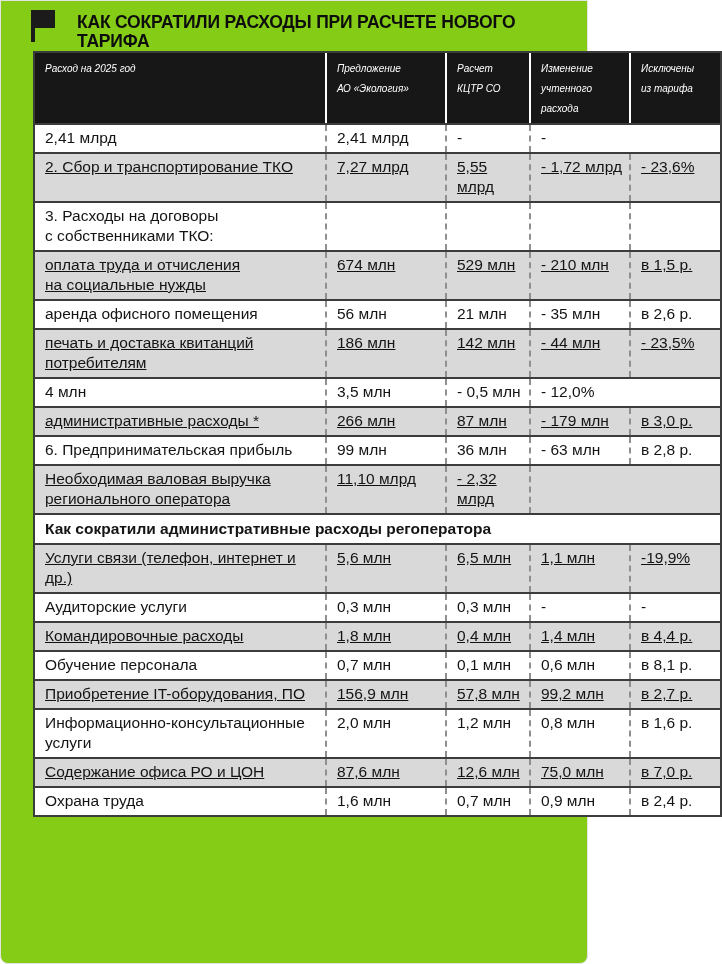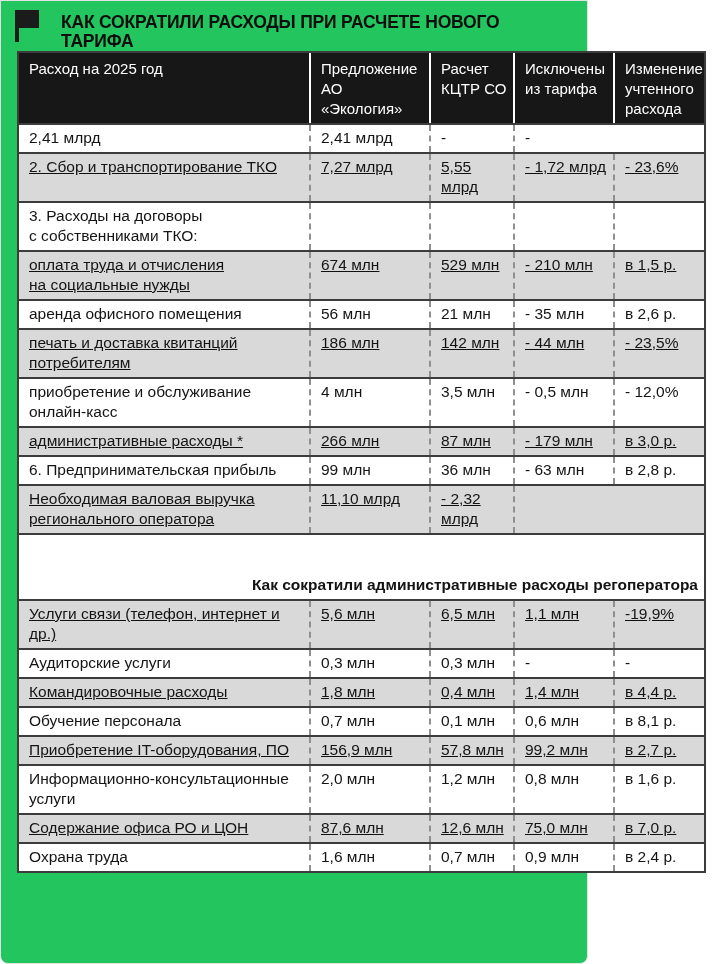--- a/index.html
+++ b/index.html
@@ -8,22 +8,22 @@
     width:722px; height:964px;
     font-family:"Liberation Sans", sans-serif;
     color:#111111;
     position:relative;
     overflow:hidden;
   }
   .page{
     width:588px; height:964px;
     border:1px solid #e3e3e3;
     border-radius:0 0 8px 8px;
-    padding:9px 16px 0 14px;
-    background:#22c55e;
+    padding:9px 16px 0 30px;
+    background:#84cc16;
   }
   
   .masthead{
     display:flex; align-items:flex-start; gap:20px;
     height:40px;
   }
   .flag-icon{ position:relative; width:26px; height:32px; flex:0 0 auto; margin-top:0px;}
   .flag-icon .pole{ position:absolute; left:0; top:0; width:4px; height:32px; background:#1b1b1b; }
   .flag-icon .banner{ position:absolute; left:0; top:0; width:24px; height:18px; background:#1b1b1b; }
   .title{
@@ -53,28 +53,28 @@
     color:#141414;
   }
   .cell + .cell{ border-left:2px dashed #8f8f8f; }
   
   .header-row{
     background:var(--hdr, #171717);
     min-height:66px;
     border-top:none;
   }
   .header-row .cell{
-    color:#ffffff; padding-top:6px; font-size:15px;
+    color:#ffffff; padding-top:6px; font-size:10px;font-style:italic;
   }
   .header-row .cell + .cell{ border-left:2px solid #ffffff; }
   
   .section-row .cell{
     grid-column:1 / -1;
-    text-align:right; font-weight:bold;
-    border-left:none; padding-top:4px; padding-bottom:4px;margin-top:36px;
+    text-align:left; font-weight:bold;
+    border-left:none; padding-top:4px; padding-bottom:4px;
   }
 </style>
 </head>
 <body>
 
 <div class="page">
 
   <div class="masthead">
     <span class="flag-icon">
       <span class="pole"></span>
@@ -84,25 +84,25 @@
   </div>
 
   <div class="table">
 
   <div class="trow header-row">
         <div class="cell">Расход на 2025 год</div>
         <div class="cell">Предложение
 АО «Экология»</div>
         <div class="cell">Расчет
 КЦТР СО</div>
-        <div class="cell">Исключены
-из тарифа</div>
         <div class="cell">Изменение
 учтенного
 расхода</div>
+        <div class="cell">Исключены
+из тарифа</div>
       </div>
       <div class="trow">
         <div class="cell">2,41 млрд</div>
         <div class="cell">2,41 млрд</div>
         <div class="cell">-</div>
         <div class="cell">-</div>
       </div>
       <div class="trow shaded">
         <div class="cell">2. Сбор и транспортирование ТКО</div>
         <div class="cell">7,27 млрд</div>
@@ -135,22 +135,20 @@
       </div>
       <div class="trow shaded">
         <div class="cell">печать и доставка квитанций
 потребителям</div>
         <div class="cell">186 млн</div>
         <div class="cell">142 млн</div>
         <div class="cell">- 44 млн</div>
         <div class="cell">- 23,5%</div>
       </div>
       <div class="trow">
-        <div class="cell">приобретение и обслуживание
-онлайн-касс</div>
         <div class="cell">4 млн</div>
         <div class="cell">3,5 млн</div>
         <div class="cell">- 0,5 млн</div>
         <div class="cell">- 12,0%</div>
       </div>
       <div class="trow shaded">
         <div class="cell">административные расходы *</div>
         <div class="cell">266 млн</div>
         <div class="cell">87 млн</div>
         <div class="cell">- 179 млн</div>

